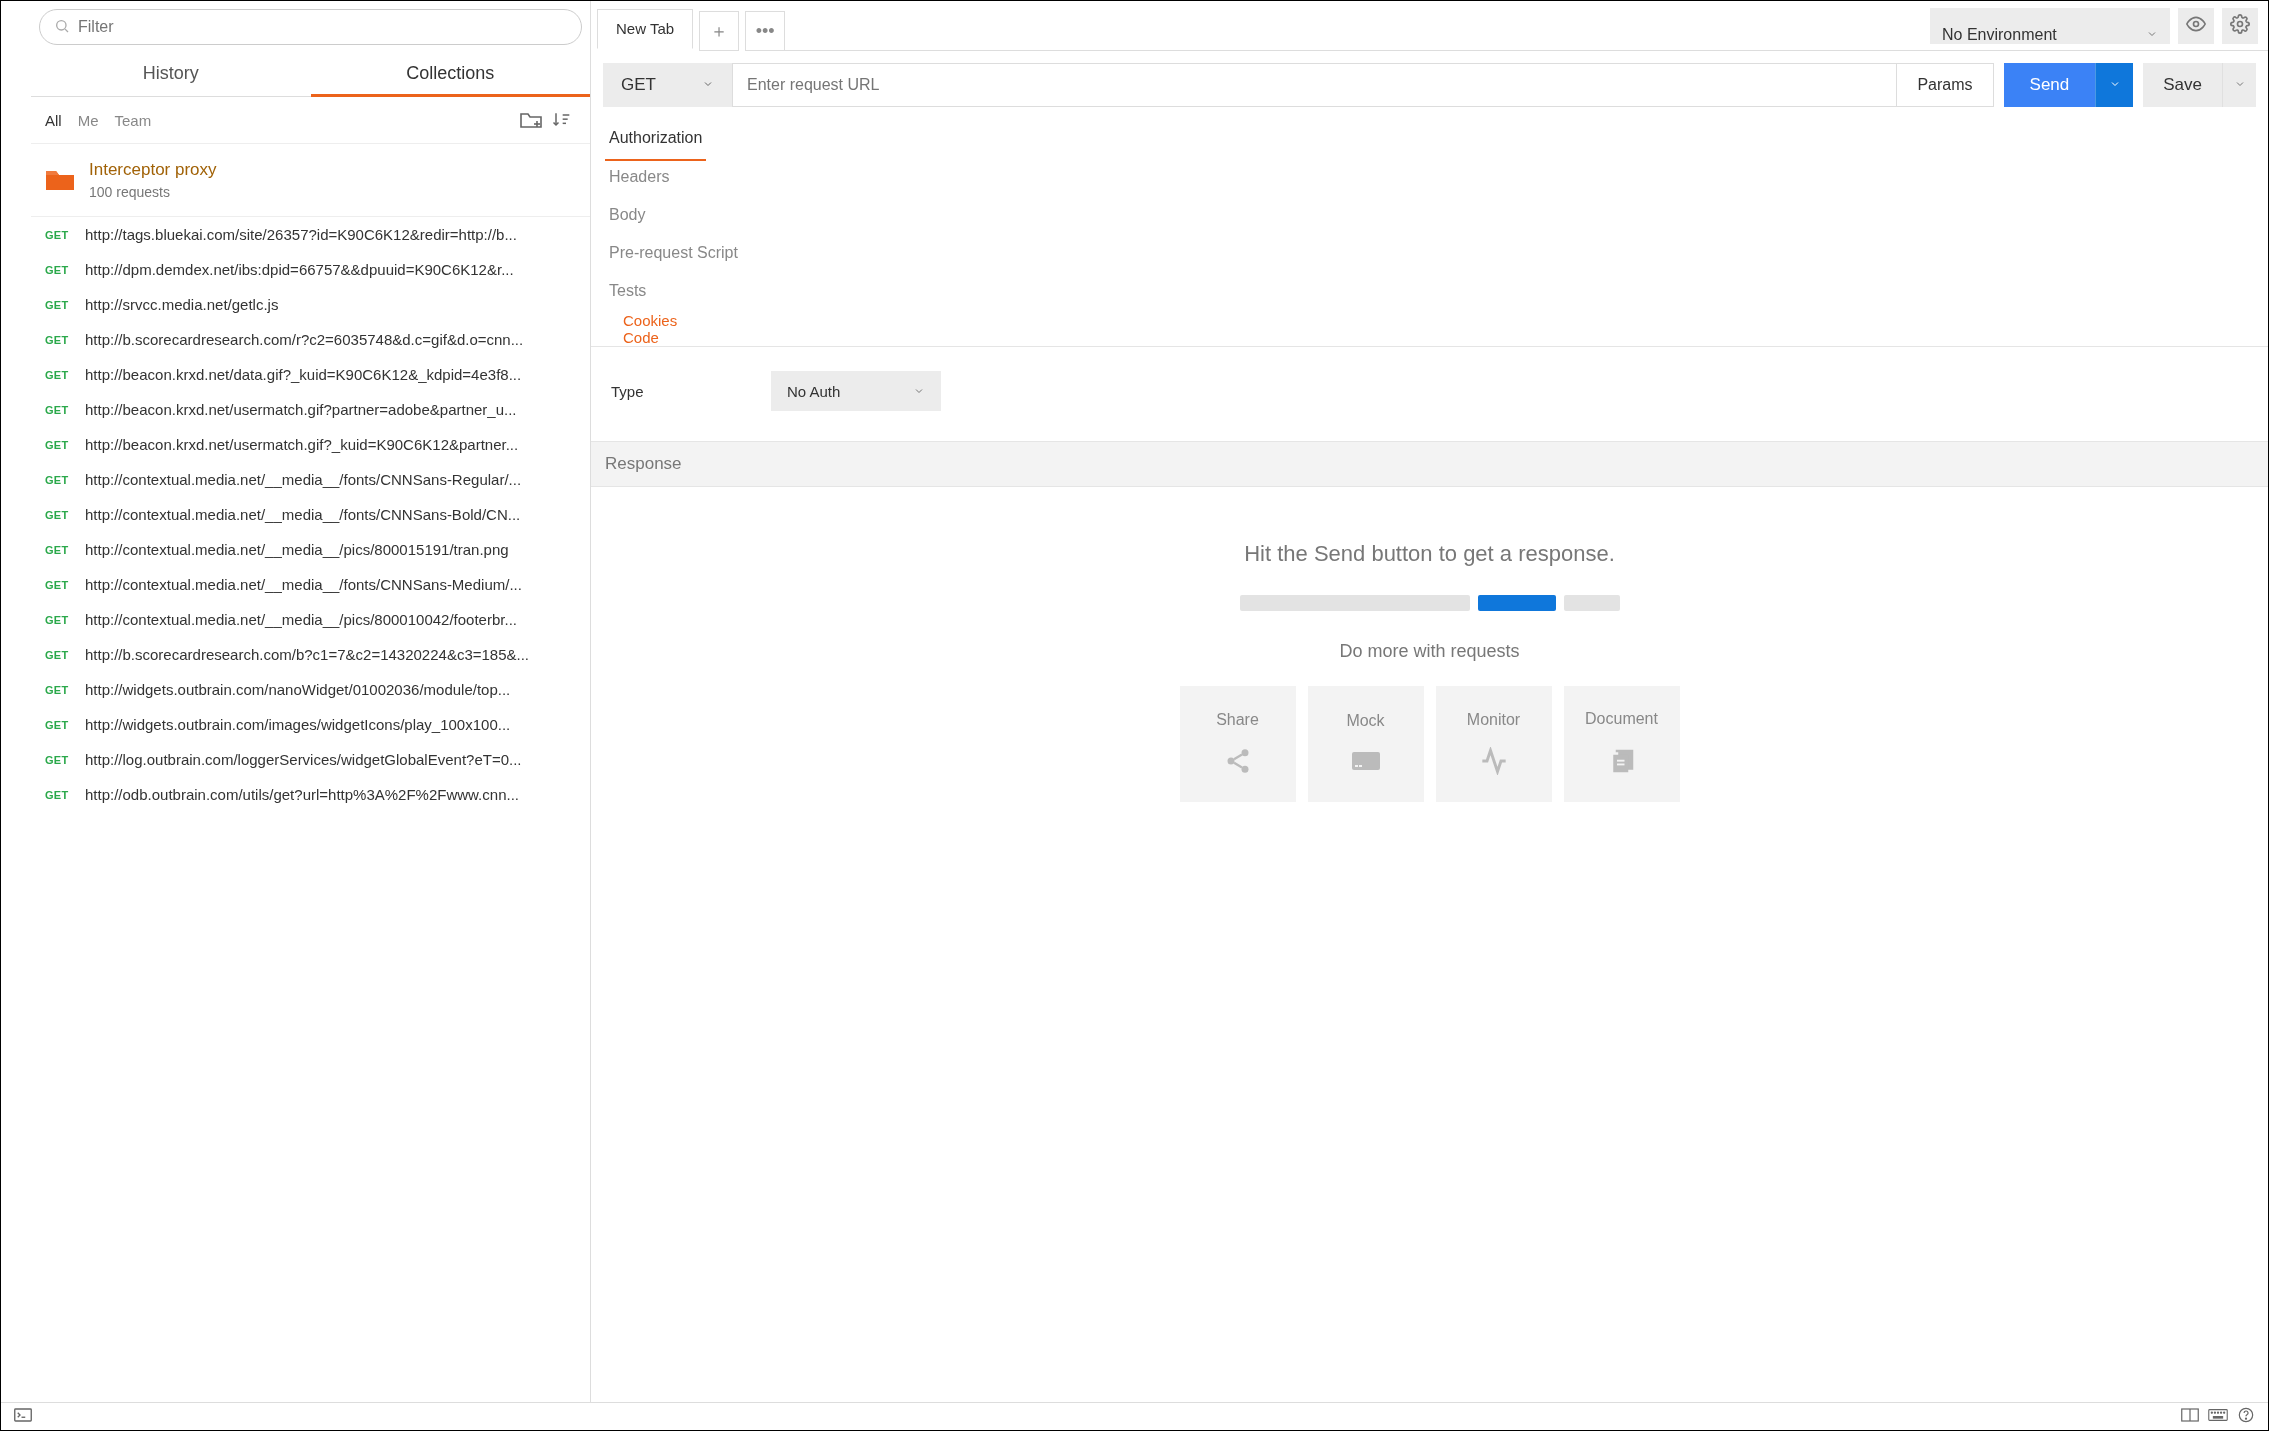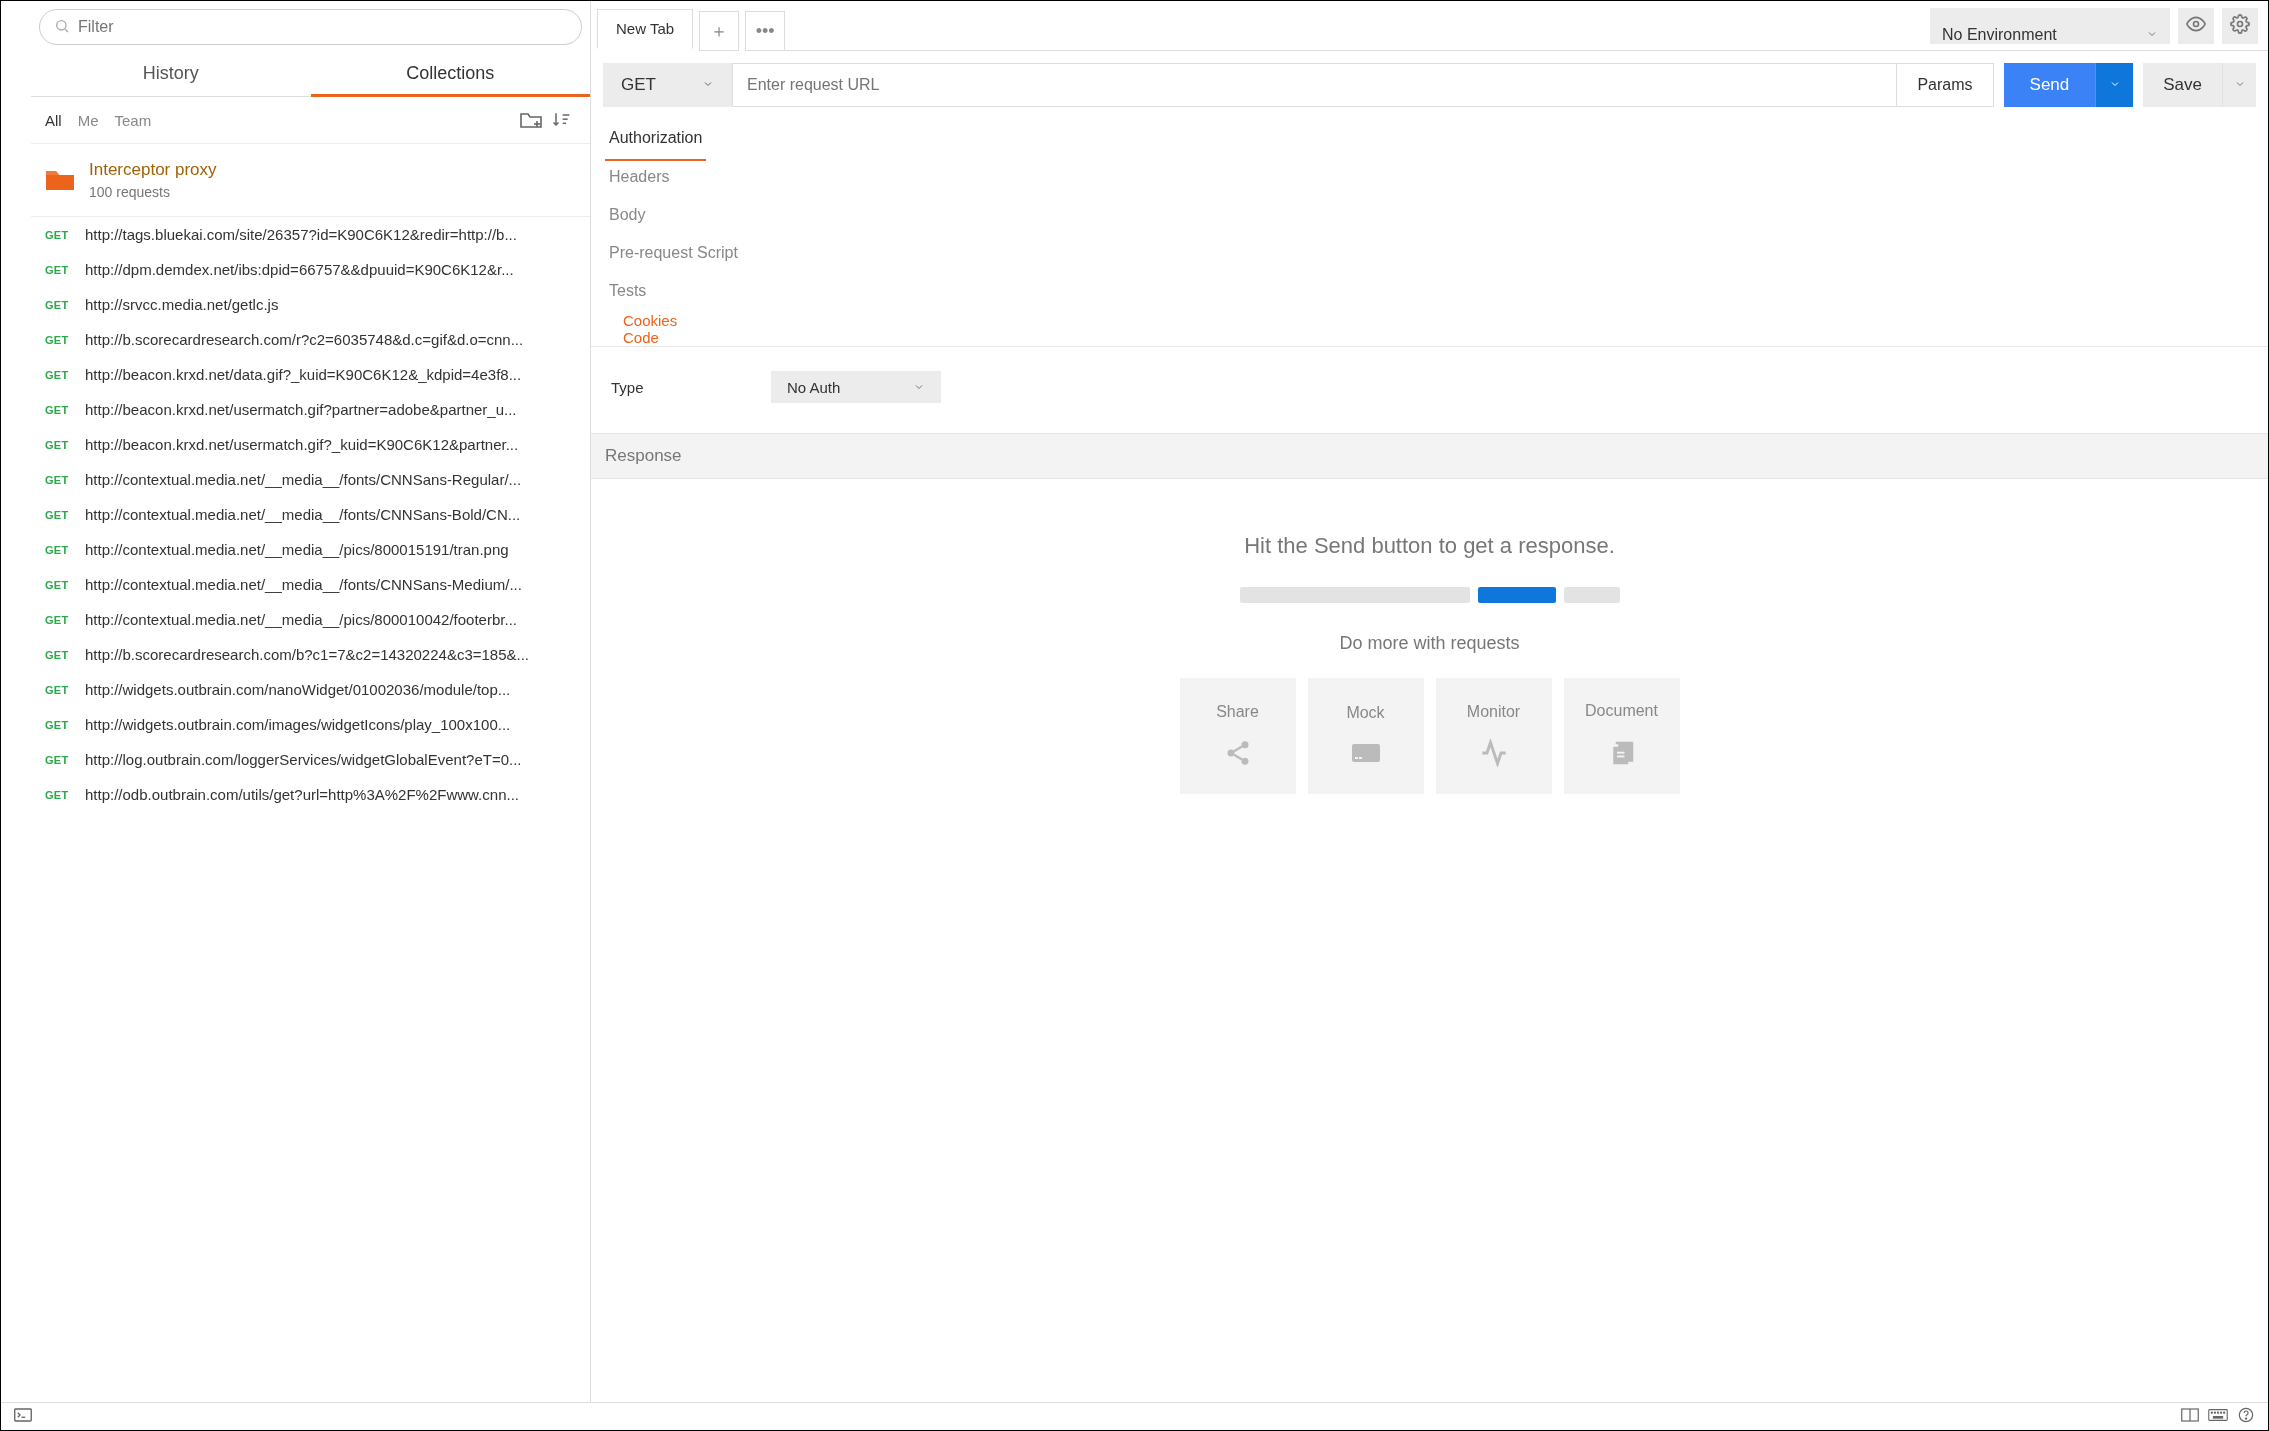--- a/index.html
+++ b/index.html
@@ -72,21 +72,21 @@
 
 .req-subtabs { display:flex; align-items:flex-start; padding: 14px 14px 0 14px; border-bottom:1px solid #e5e5e5;flex-direction:column; }
 .subtab { padding: 8px 4px 12px; margin-right: 34px; font-size:16px; color:#888; cursor:pointer; }
 .subtab.active { color:#333; border-bottom:2px solid #ec631b; margin-bottom:-1px; }
 .subtab-spacer { flex:1; }
 .subtab-link { color:#ec631b; font-size:15px; margin-left:18px; cursor:pointer; }
 
 
 .auth-row { display:flex; align-items:center; padding: 24px 20px 30px; }
 .auth-label { width: 160px; font-size:15px; color:#333; }
-.auth-select { display:flex; align-items:center; justify-content:space-between; background:#ececec; height:32px; padding:0 16px; width:170px; font-size:15px; cursor:pointer; }
+.auth-select { display:flex; align-items:center; justify-content:space-between; background:#ececec; height:40px; padding:0 16px; width:170px; font-size:15px; cursor:pointer; }
 
 
 .response-header { background:#f3f3f3; padding:12px 14px; color:#777; font-size:17px; border-top:1px solid #e5e5e5; border-bottom:1px solid #e5e5e5; }
 .response-body { flex:1; overflow:auto; display:flex; flex-direction:column; align-items:center; padding: 54px 20px; }
 .placeholder-text { font-size:22px; color:#777; margin-bottom: 28px; }
 .fake-bars { display:flex; gap:8px; margin-bottom: 30px; }
 .fake-bar { height:16px; border-radius:2px; }
 .fake-bar.gray { background:#e3e3e3; }
 .fake-bar.blue { background:#0f77db; }
 .do-more { font-size:18px; color:#777; margin-bottom: 24px; }

